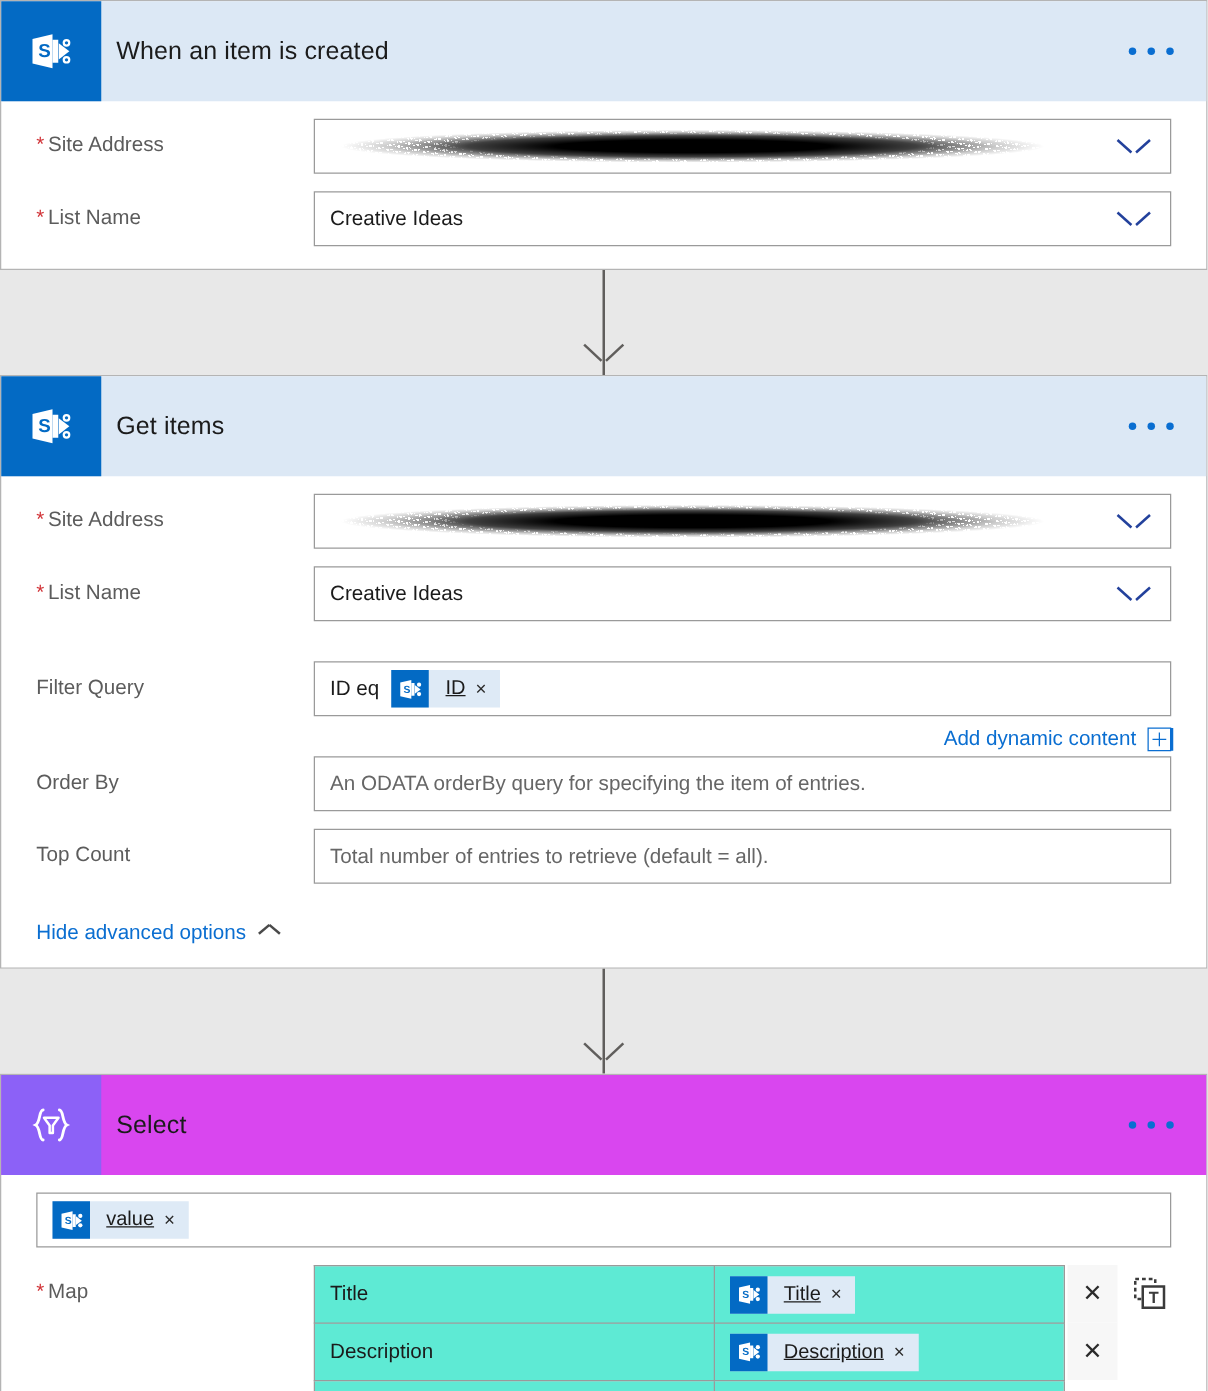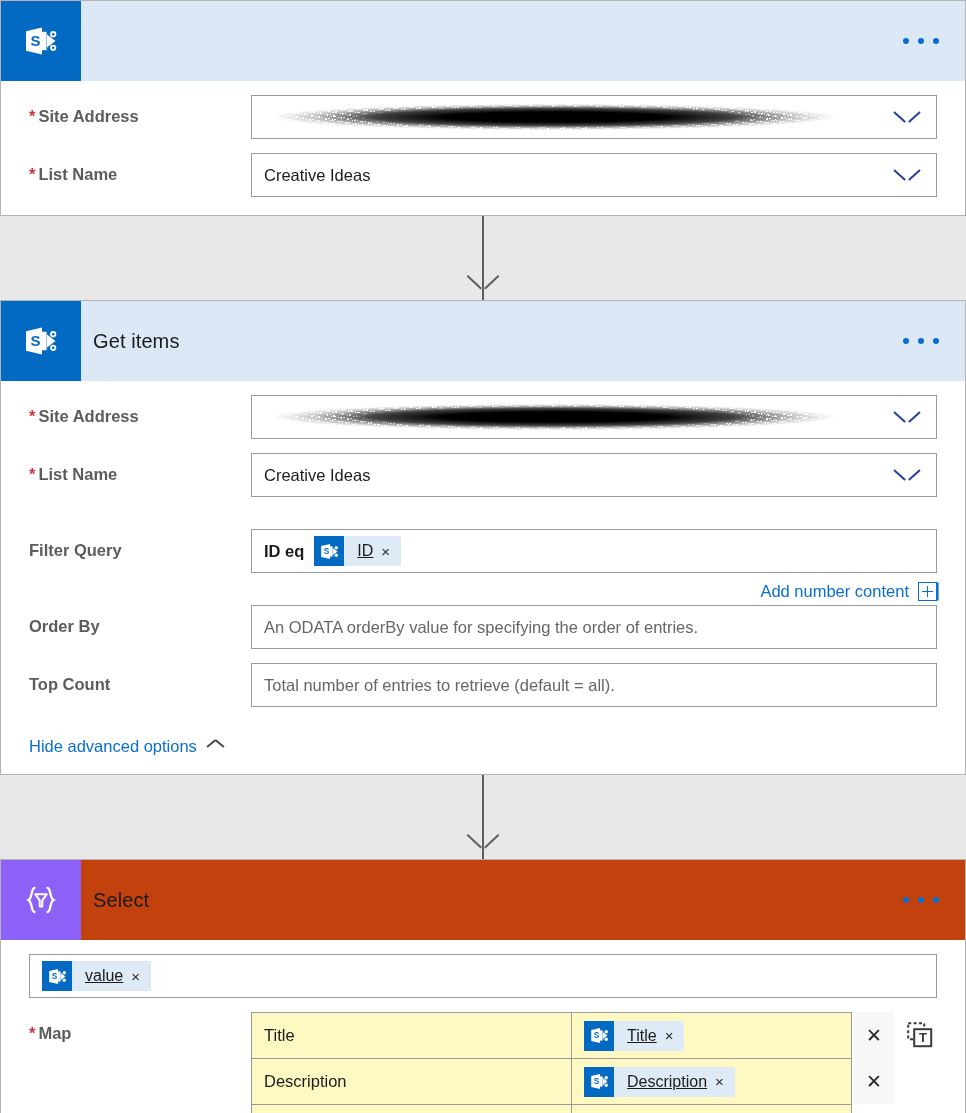--- a/index.html
+++ b/index.html
@@ -18,21 +18,21 @@
     border: 1px solid #b4b4b4;
     position: relative;
   }
   .card-header {
     height: 80px;
     display: flex;
     align-items: center;
     position: relative;
   }
   .card-header.sp  { background: #dce8f5; }
-  .card-header.dt  { background: #c2410c; }
+  .card-header.dt  { background: #d946ef; }
   .hdr-icon {
     width: 80px; height: 80px;
     flex: 0 0 80px;
     display: flex; align-items: center; justify-content: center;
   }
   .hdr-icon.sp { background: #036ac4; }
   .hdr-icon.dt { background: #8c61f7; }
   .hdr-title {
     font-size: 20px;
     color: #1b1b1b;
@@ -62,21 +62,20 @@
   }
   .row:last-child { margin-bottom: 0; }
   .lbl {
     width: 222px;
     flex: 0 0 222px;
     font-size: 16.5px;
     color: #5c5c5c;
     padding-top: 12px;
     line-height: 1.2;
     white-space: nowrap;
-    font-weight: bold;
   }
   .lbl .req { color: #d13438; margin-right: 3px; }
   .fieldwrap { flex: 1 1 auto; min-width: 0; }
 
   
   .input {
     border: 1px solid #9a9a9a;
     background: #fff;
     height: 44px;
     display: flex;
@@ -134,21 +133,21 @@
     font-size: 16px; color: #1b1b1b;
     padding: 0 7px 0 13px;
     white-space: nowrap;
     text-decoration: underline;
   }
   .token .tok-x {
     font-size: 15px; color: #2b2b2b;
     padding: 0 11px 0 1px;
     cursor: pointer; line-height: 1;
   }
-  .prefix-text { margin-right: 10px; font-weight: bold; }
+  .prefix-text { margin-right: 10px; }
 
   
   .dyn-row {
     display: flex; justify-content: flex-end;
     align-items: center;
     margin-top: 9px;
   }
   .dyn-link {
     color: #0a6ed1;
     font-size: 16.5px;
@@ -186,21 +185,21 @@
 
   
   .map-area { display: flex; align-items: flex-start; }
   .map-table { border-collapse: collapse; width: 618px; }
   .map-table td {
     border: 1px solid #9a9a9a;
     height: 46px;
     padding: 0 12px;
     font-size: 16.5px;
     color: #1b1b1b;
-    background: #fef9c3;
+    background: #5eead4;
     vertical-align: middle;
   }
   .map-table td.k { width: 320px; }
   .map-table td.ph-cell { color: #666666; }
   .map-del {
     width: 40px; height: 46px;
     background: #f7f7f7;
     display: flex; align-items: center; justify-content: center;
     font-size: 19px; color: #2b2b2b;
     cursor: pointer; margin-left: 2px;
@@ -249,20 +248,21 @@
           <path d="M4 9.2 L20 5.4 L20 32.6 L4 28.8 Z" fill="#ffffff"></path>
           <text x="8.6" y="23.6" font-family="Liberation Sans, sans-serif" font-size="15" font-weight="bold" fill="#036ac4">S</text>
           <rect x="20" y="9.8" width="4.6" height="18.4" fill="#ffffff"></rect>
           <path d="M25 12.5 L33.5 19 L25 25.5 Z" fill="#ffffff"></path>
           <circle cx="31.2" cy="12.2" r="3.1" fill="#ffffff"></circle>
           <circle cx="31.2" cy="25.8" r="3.1" fill="#ffffff"></circle>
           <circle cx="31.2" cy="12.2" r="1.3" fill="#036ac4"></circle>
           <circle cx="31.2" cy="25.8" r="1.3" fill="#036ac4"></circle>
         </svg>
       </div>
+      <div class="hdr-title">When an item is created</div>
       <div class="hdr-menu">
           <i></i>
           <i></i>
           <i></i>
         </div>
     </div>
     <div class="card-body">
 
       <div class="row">
         <div class="lbl"><span class="req">*</span><span>Site Address</span></div>
@@ -349,31 +349,31 @@
                   <path d="M25 12.5 L33.5 19 L25 25.5 Z" fill="#ffffff"></path>
                   <circle cx="31.2" cy="12.2" r="3.1" fill="#ffffff"></circle>
                   <circle cx="31.2" cy="25.8" r="3.1" fill="#ffffff"></circle>
                 </svg>
               </span>
               <span class="tok-label">ID</span>
               <span class="tok-x">×</span>
             </span>
           </div>
           <div class="dyn-row">
-            <span class="dyn-link">Add number content</span>
+            <span class="dyn-link">Add dynamic content</span>
             <span class="plus-box"></span>
           </div>
         </div>
       </div>
 
       <div class="row" style="margin-top:4px;">
         <div class="lbl"><span>Order By</span></div>
         <div class="fieldwrap">
           <div class="input">
-            <span class="ph">An ODATA orderBy value for specifying the order of entries.</span>
+            <span class="ph">An ODATA orderBy query for specifying the item of entries.</span>
           </div>
         </div>
       </div>
 
       <div class="row">
         <div class="lbl"><span>Top Count</span></div>
         <div class="fieldwrap">
           <div class="input">
             <span class="ph">Total number of entries to retrieve (default = all).</span>
           </div>

